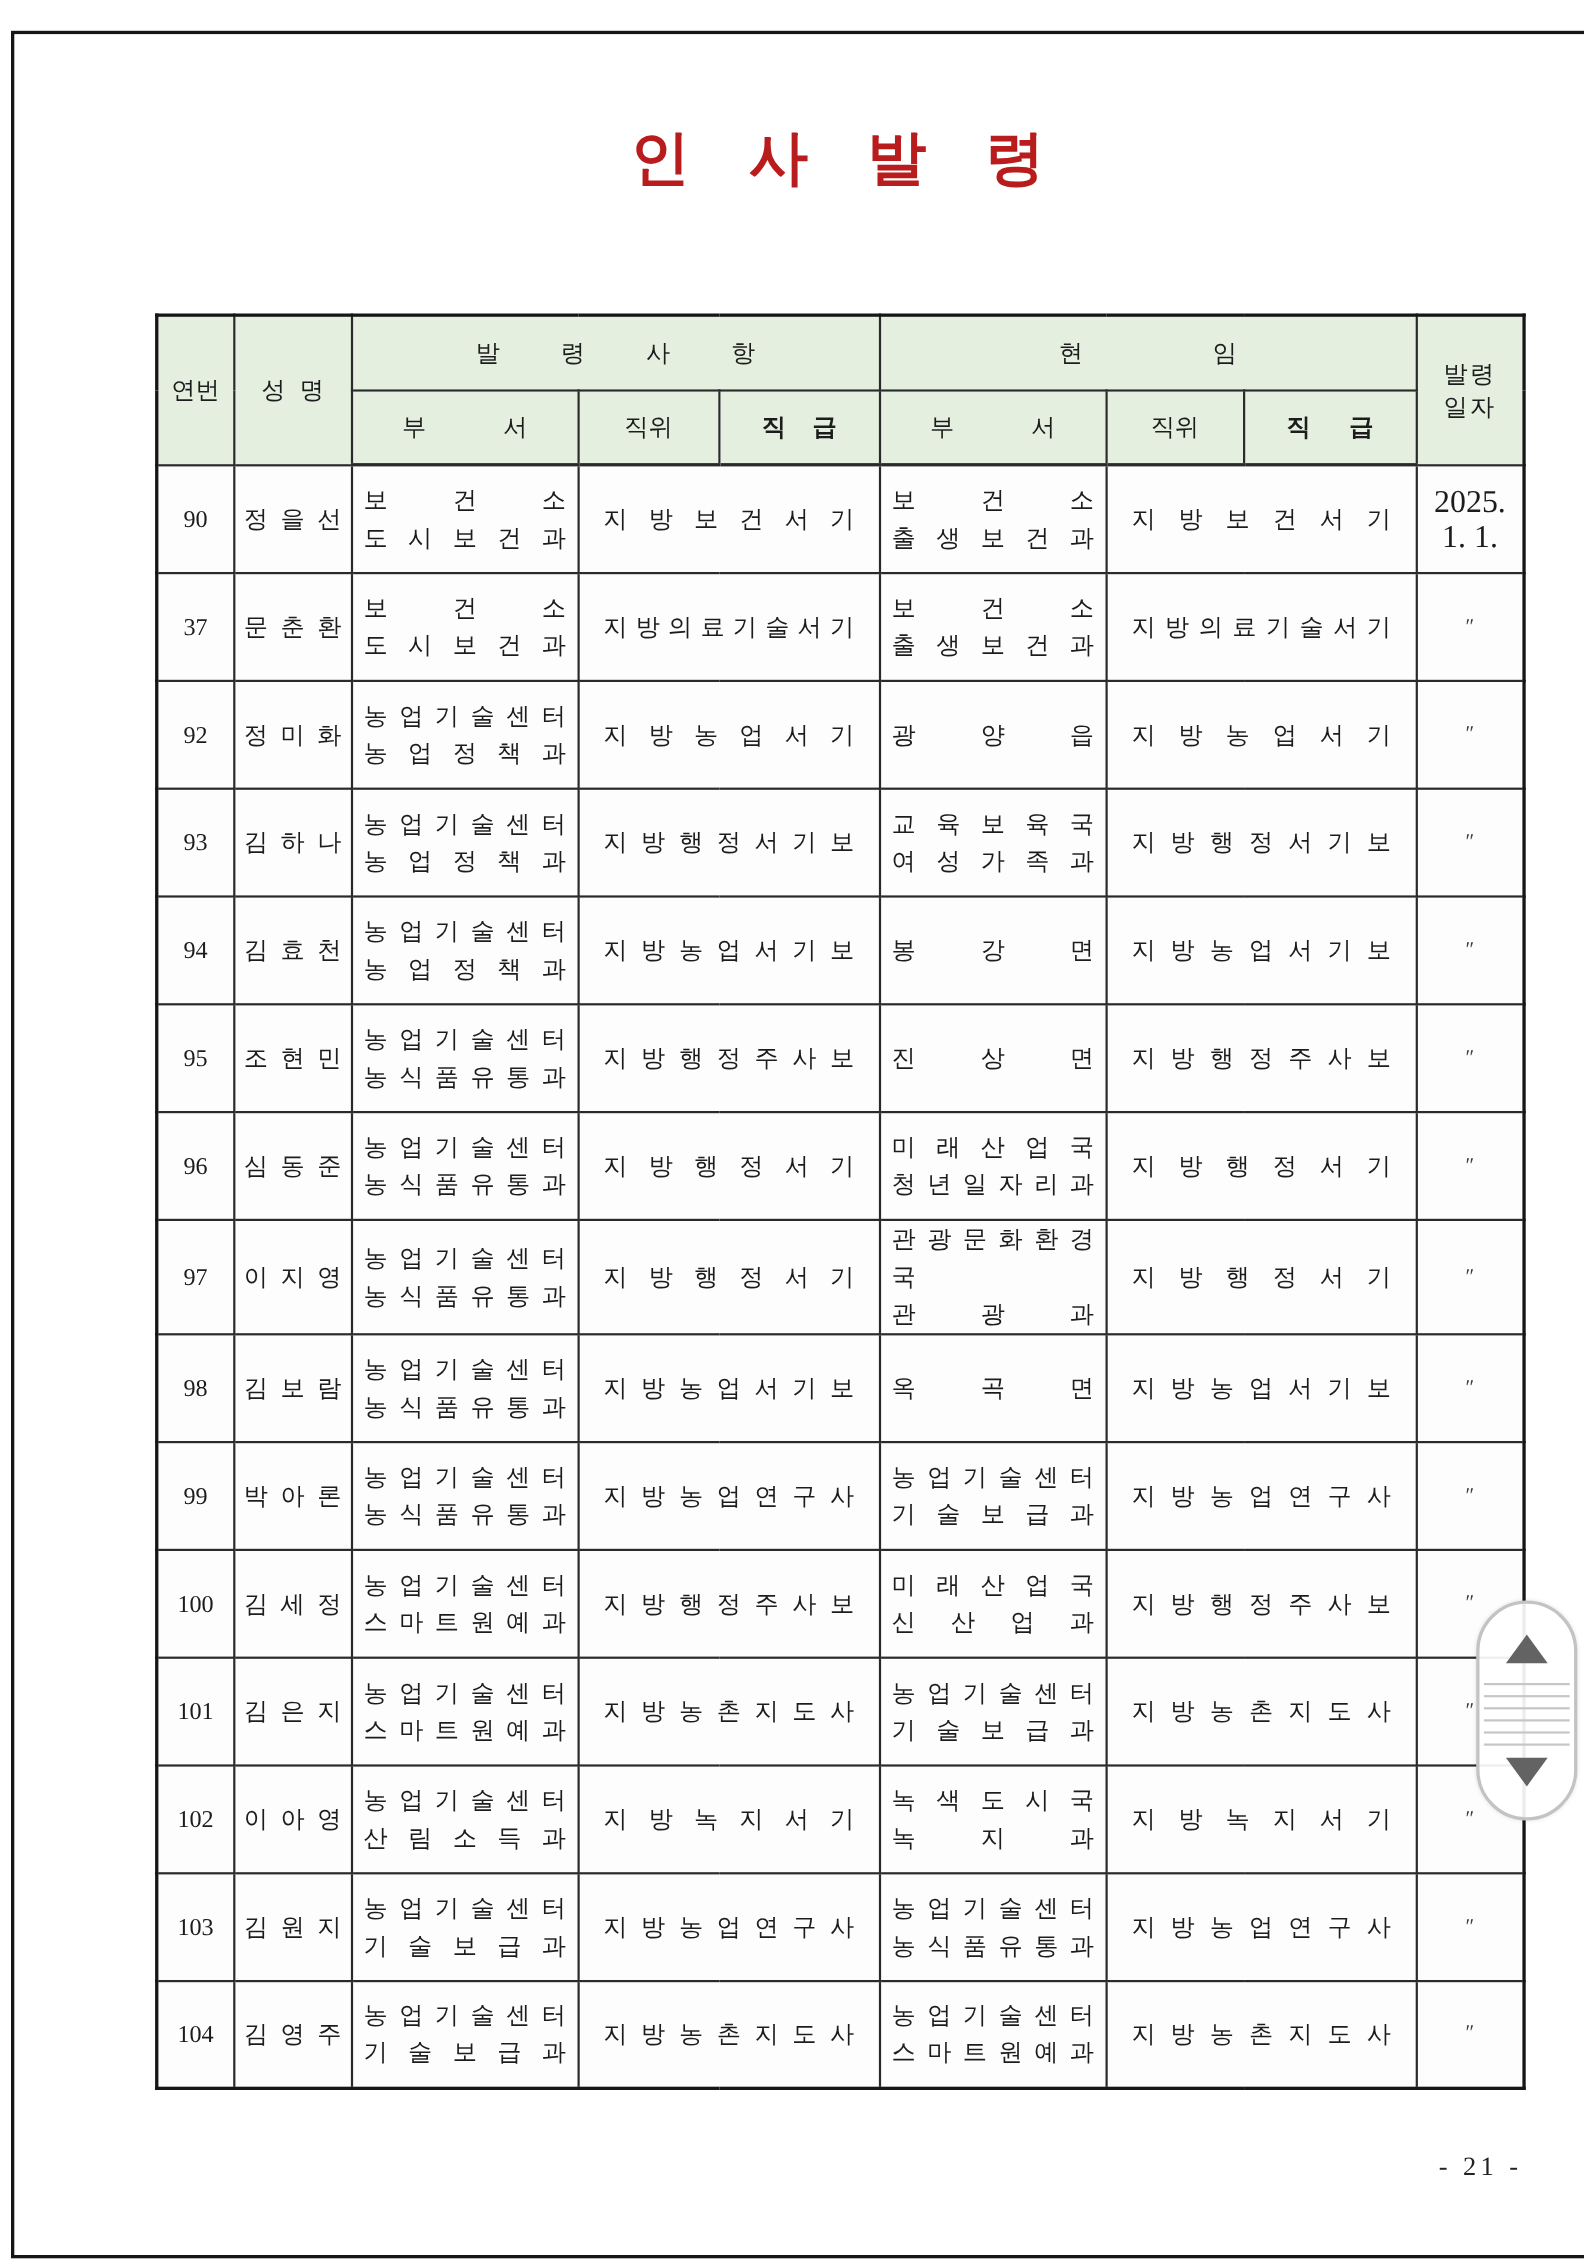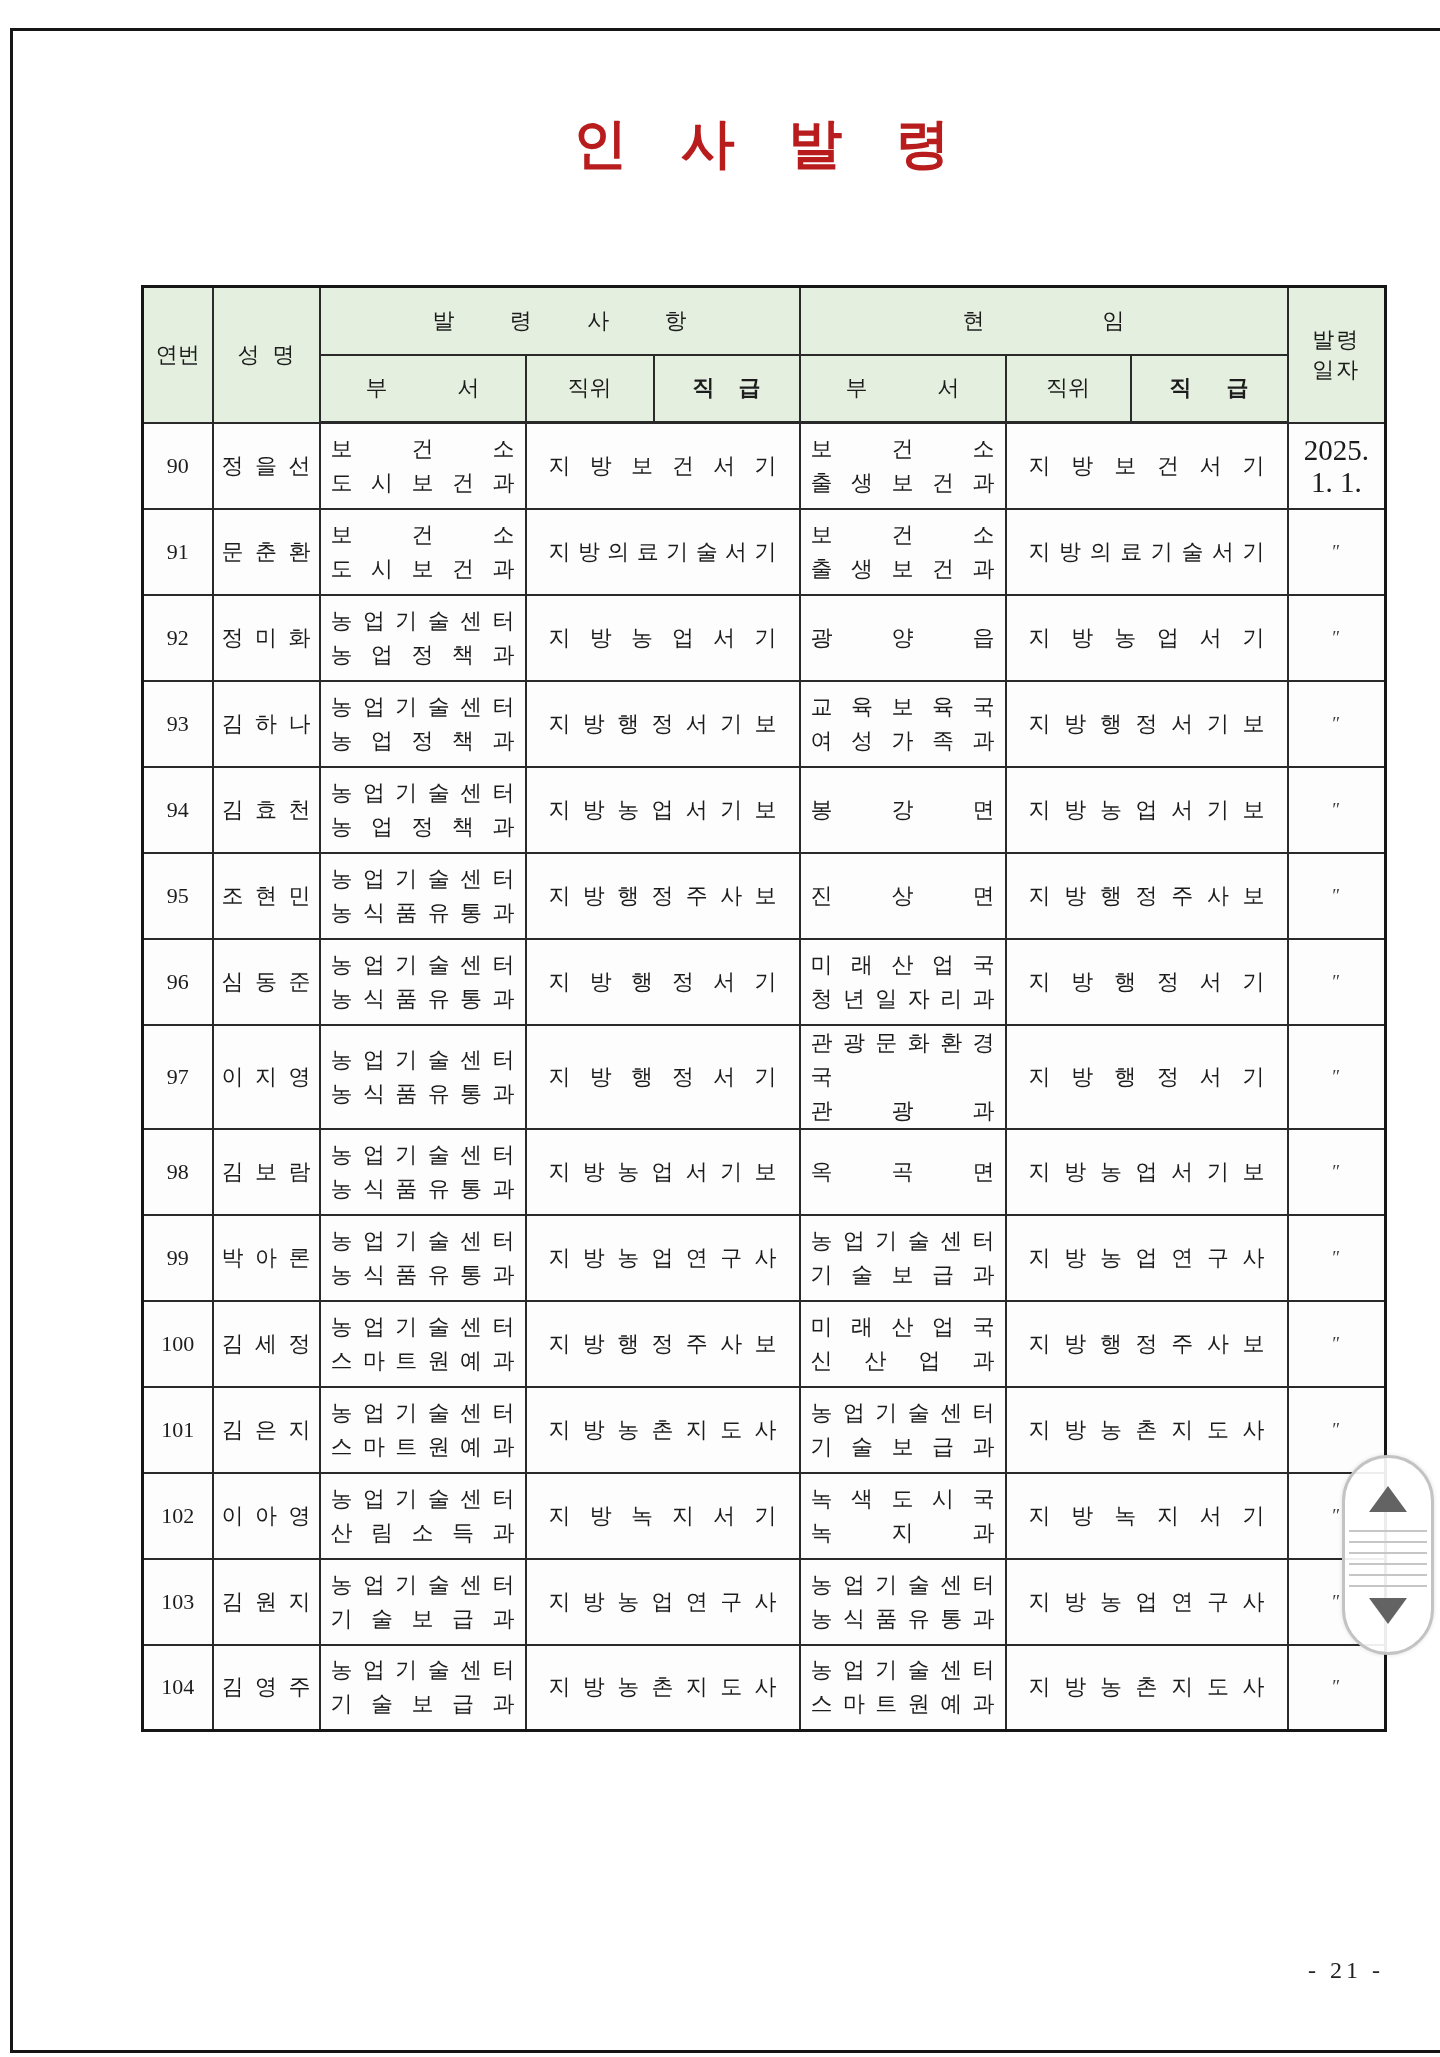--- a/index.html
+++ b/index.html
@@ -26,21 +26,21 @@
   }
   .appt th,.appt td{
     border:2px solid #2a2a2a;
     padding:0;margin:0;vertical-align:middle;
     font-size:22px;font-weight:400;color:#1c1c1c;
     overflow:hidden;
   }
   .appt thead tr{height:68px;}
   .appt thead th{background:#e4efdf;text-align:center;}
   .appt thead tr.h2 th{border-bottom-width:3px;}
-  .appt tbody tr{height:86px;background:#fdfdfd;}
+  .appt tbody tr{height:98px;background:#fdfdfd;}
   
   .spread{
     display:block;text-align:justify;text-align-last:justify;
     padding:0 10px;line-height:34px;
   }
   .c-no{text-align:center;font-size:22px;}
   .c-name{font-weight:700;font-size:23px;}
   .c-name-inner{display:block;text-align:justify;text-align-last:justify;padding:0 8px;}
   .c-pos .spread{padding:0 22px;}
   .c-date{text-align:center;}
@@ -142,21 +142,21 @@
         </td>
         <td class="c-pos" colspan="2">
           <div class="spread">지 방 보 건 서 기</div>
         </td>
         <td class="c-date">
           <div class="date-line">2025.</div>
           <div class="date-line">1. 1.</div>
         </td>
       </tr>
       <tr>
-        <td class="c-no">91</td>
+        <td class="c-no">37</td>
         <td class="c-name">
           <span class="c-name-inner">문 춘 환</span>
         </td>
         <td class="c-dept">
           <div class="spread">보 건 소</div>
           <div class="spread">도 시 보 건 과</div>
         </td>
         <td class="c-pos" colspan="2">
           <div class="spread">지 방 의 료 기 술 서 기</div>
         </td>

